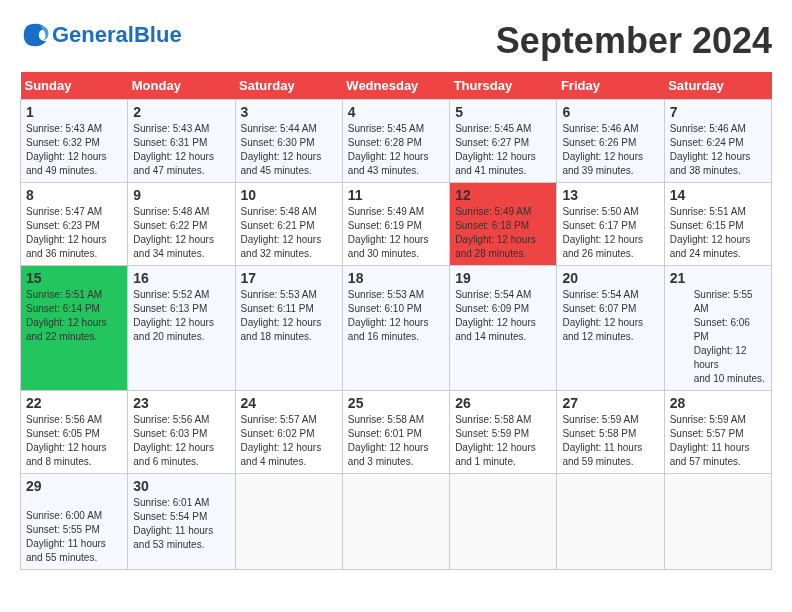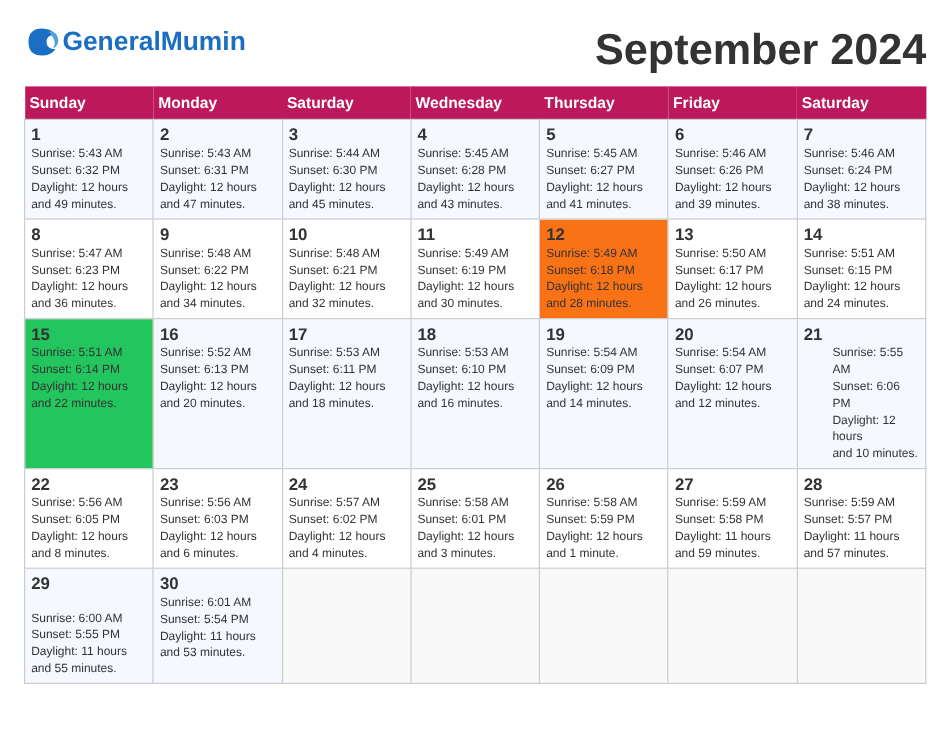--- a/index.html
+++ b/index.html
@@ -45,21 +45,21 @@
     .location {
       font-size: 16px;
       color: #555;
     }
     table {
       width: 100%;
       border-collapse: collapse;
       font-size: 11px;
     }
     th {
-      background-color: #be185d;
+      background-color: #ef4444;
       color: #fff;
       padding: 6px 4px;
       text-align: left;
       font-size: 13px;
       font-weight: bold;
     }
     td {
       border: 1px solid #ccc;
       vertical-align: top;
       padding: 4px 5px;
@@ -89,21 +89,21 @@
 </head>
 <body>
 
 <div class="header">
   <div class="logo">
     <svg class="logo-icon" viewBox="0 0 40 40">
       <path d="M5 20 Q5 5 20 5 Q30 5 35 12 Q25 12 25 20 Q25 28 35 28 Q30 35 20 35 Q5 35 5 20Z" fill="#1a6fc4"></path>
       <path d="M27 8 Q38 8 38 18 Q38 25 32 27 Q38 20 27 8Z" fill="#4fa0e0"></path>
     </svg>
     <div class="logo-text">
-      <span>General</span><span style="color:#1a6fc4">Mumin</span>
+      <span>General</span><span style="color:#1a6fc4">Blue</span>
     </div>
   </div>
   <div class="title-block">
     <div class="month-title">September 2024</div>
   </div>
 </div>
 
 <table>
   <thead>
     <tr>
@@ -190,21 +190,21 @@
 Daylight: 12 hours
 and 32 minutes.</div>
         </td>
         <td style="background-color: rgb(255, 255, 255);">
           <span class="day-num">11</span>
           <div class="day-info" style="white-space: pre-line;">Sunrise: 5:49 AM
 Sunset: 6:19 PM
 Daylight: 12 hours
 and 30 minutes.</div>
         </td>
-        <td style="background-color: #f97316;">
+        <td style="background-color: #ef4444;">
           <span class="day-num">12</span>
           <div class="day-info" style="white-space: pre-line;">Sunrise: 5:49 AM
 Sunset: 6:18 PM
 Daylight: 12 hours
 and 28 minutes.</div>
         </td>
         <td style="background-color: rgb(255, 255, 255);">
           <span class="day-num">13</span>
           <div class="day-info" style="white-space: pre-line;">Sunrise: 5:50 AM
 Sunset: 6:17 PM

